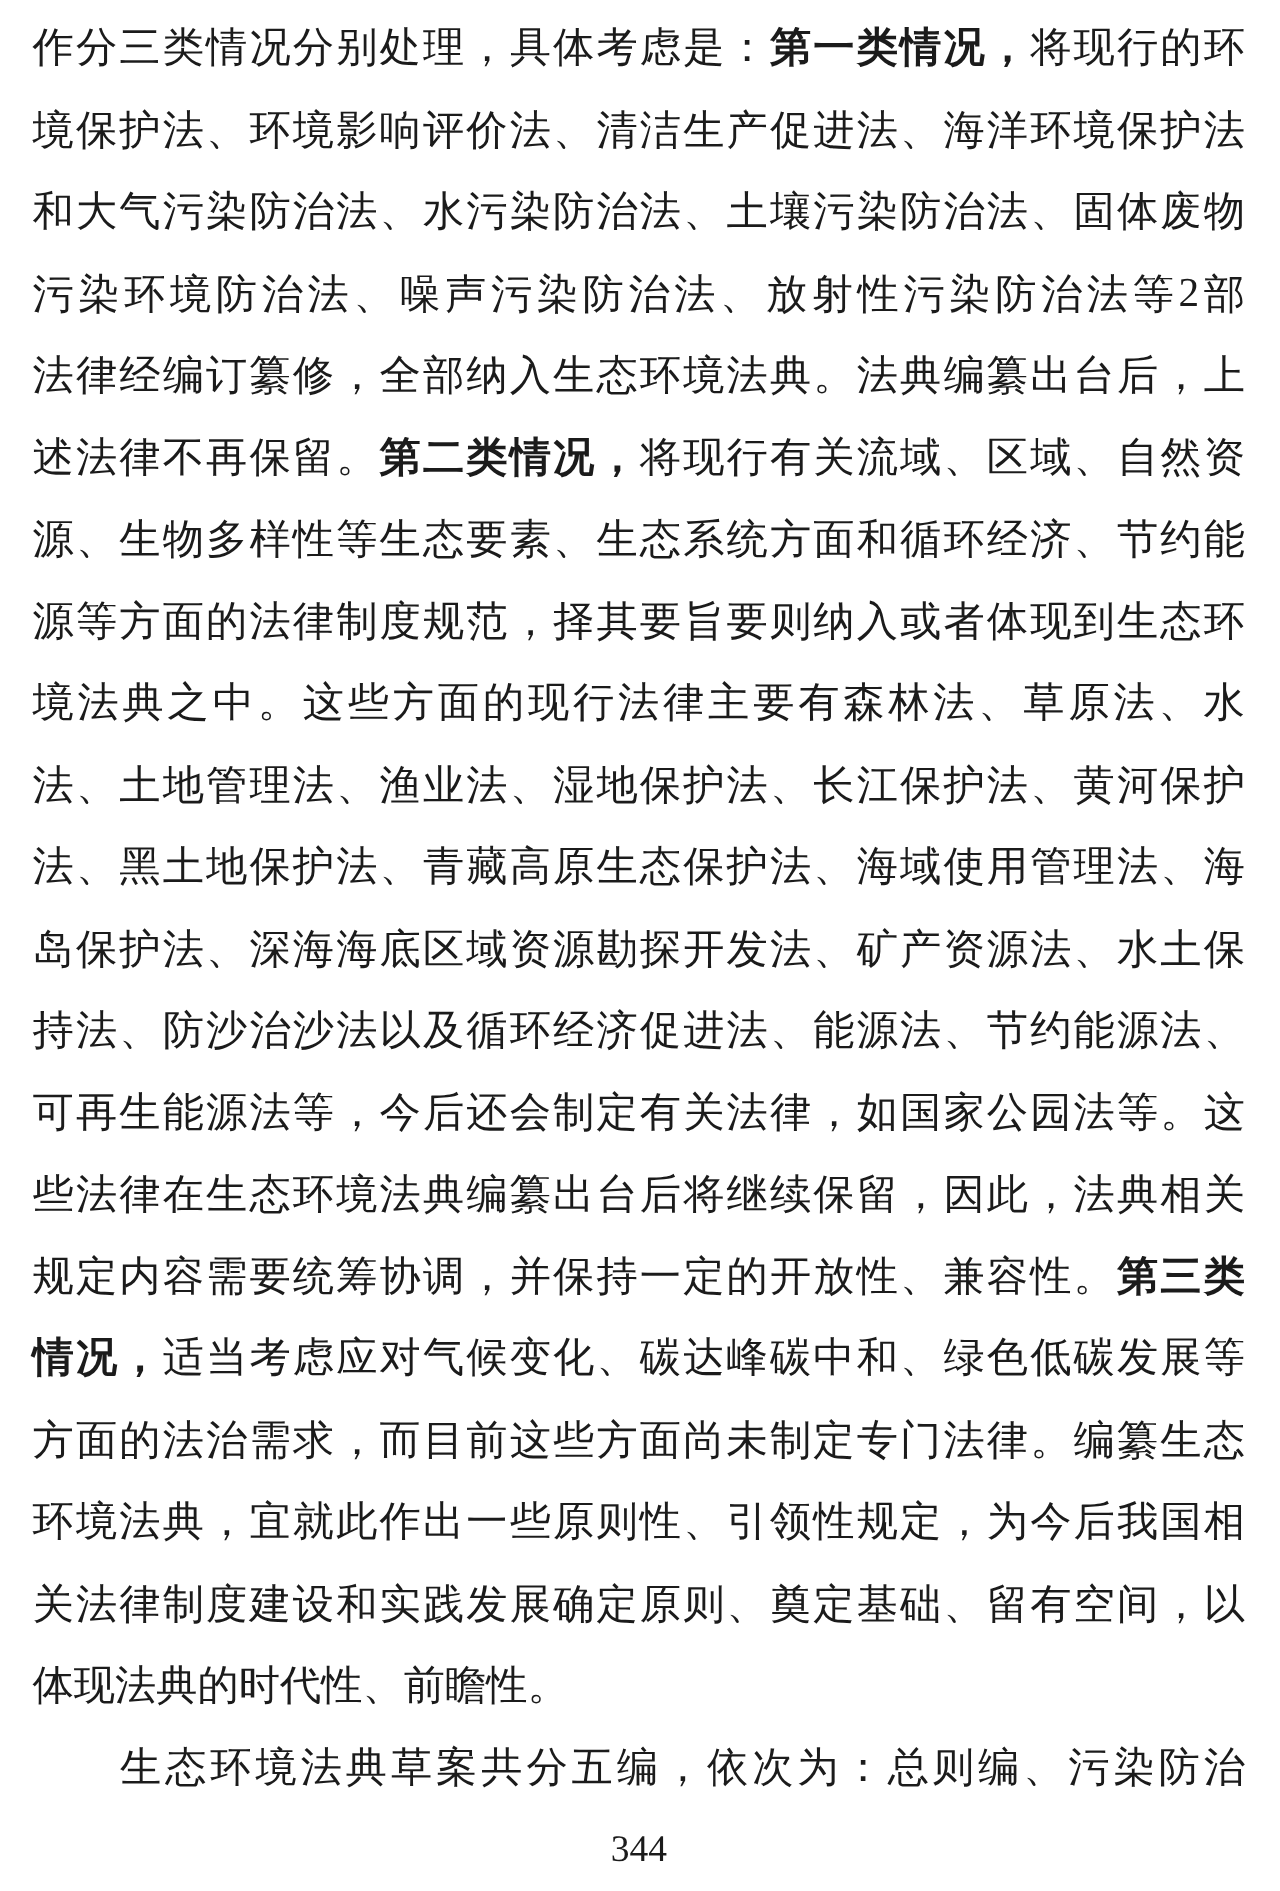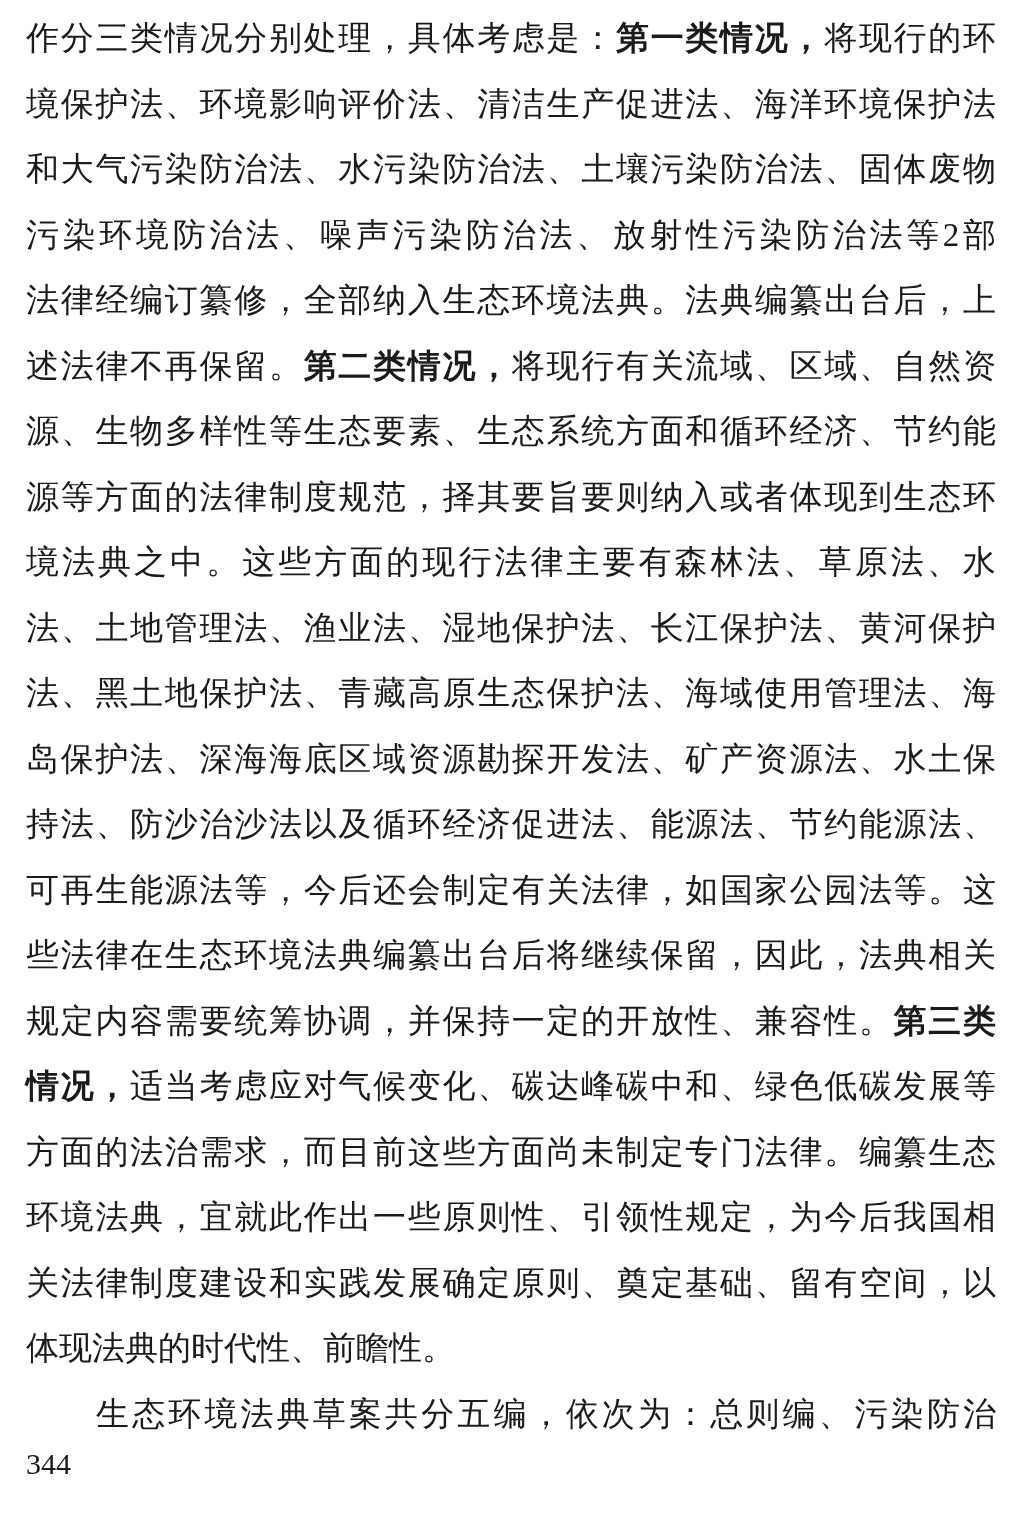--- a/index.html
+++ b/index.html
@@ -39,20 +39,22 @@
     padding-left: 70px;
   }
   .ch {
     display: inline-block;
   }
   .ch.bold {
     font-family: "Liberation Sans", "DejaVu Sans", sans-serif;
     font-weight: 700;
   }
   .page-number {
+    margin-top: 16px;
+    text-align: center;
     font-family: "Liberation Serif", "DejaVu Serif", serif;
     font-size: 30px;
     color: #1b1b1b;
   }
 </style>
 </head>
 <body>
 
 <div class="page">
   <div class="text-lines">

